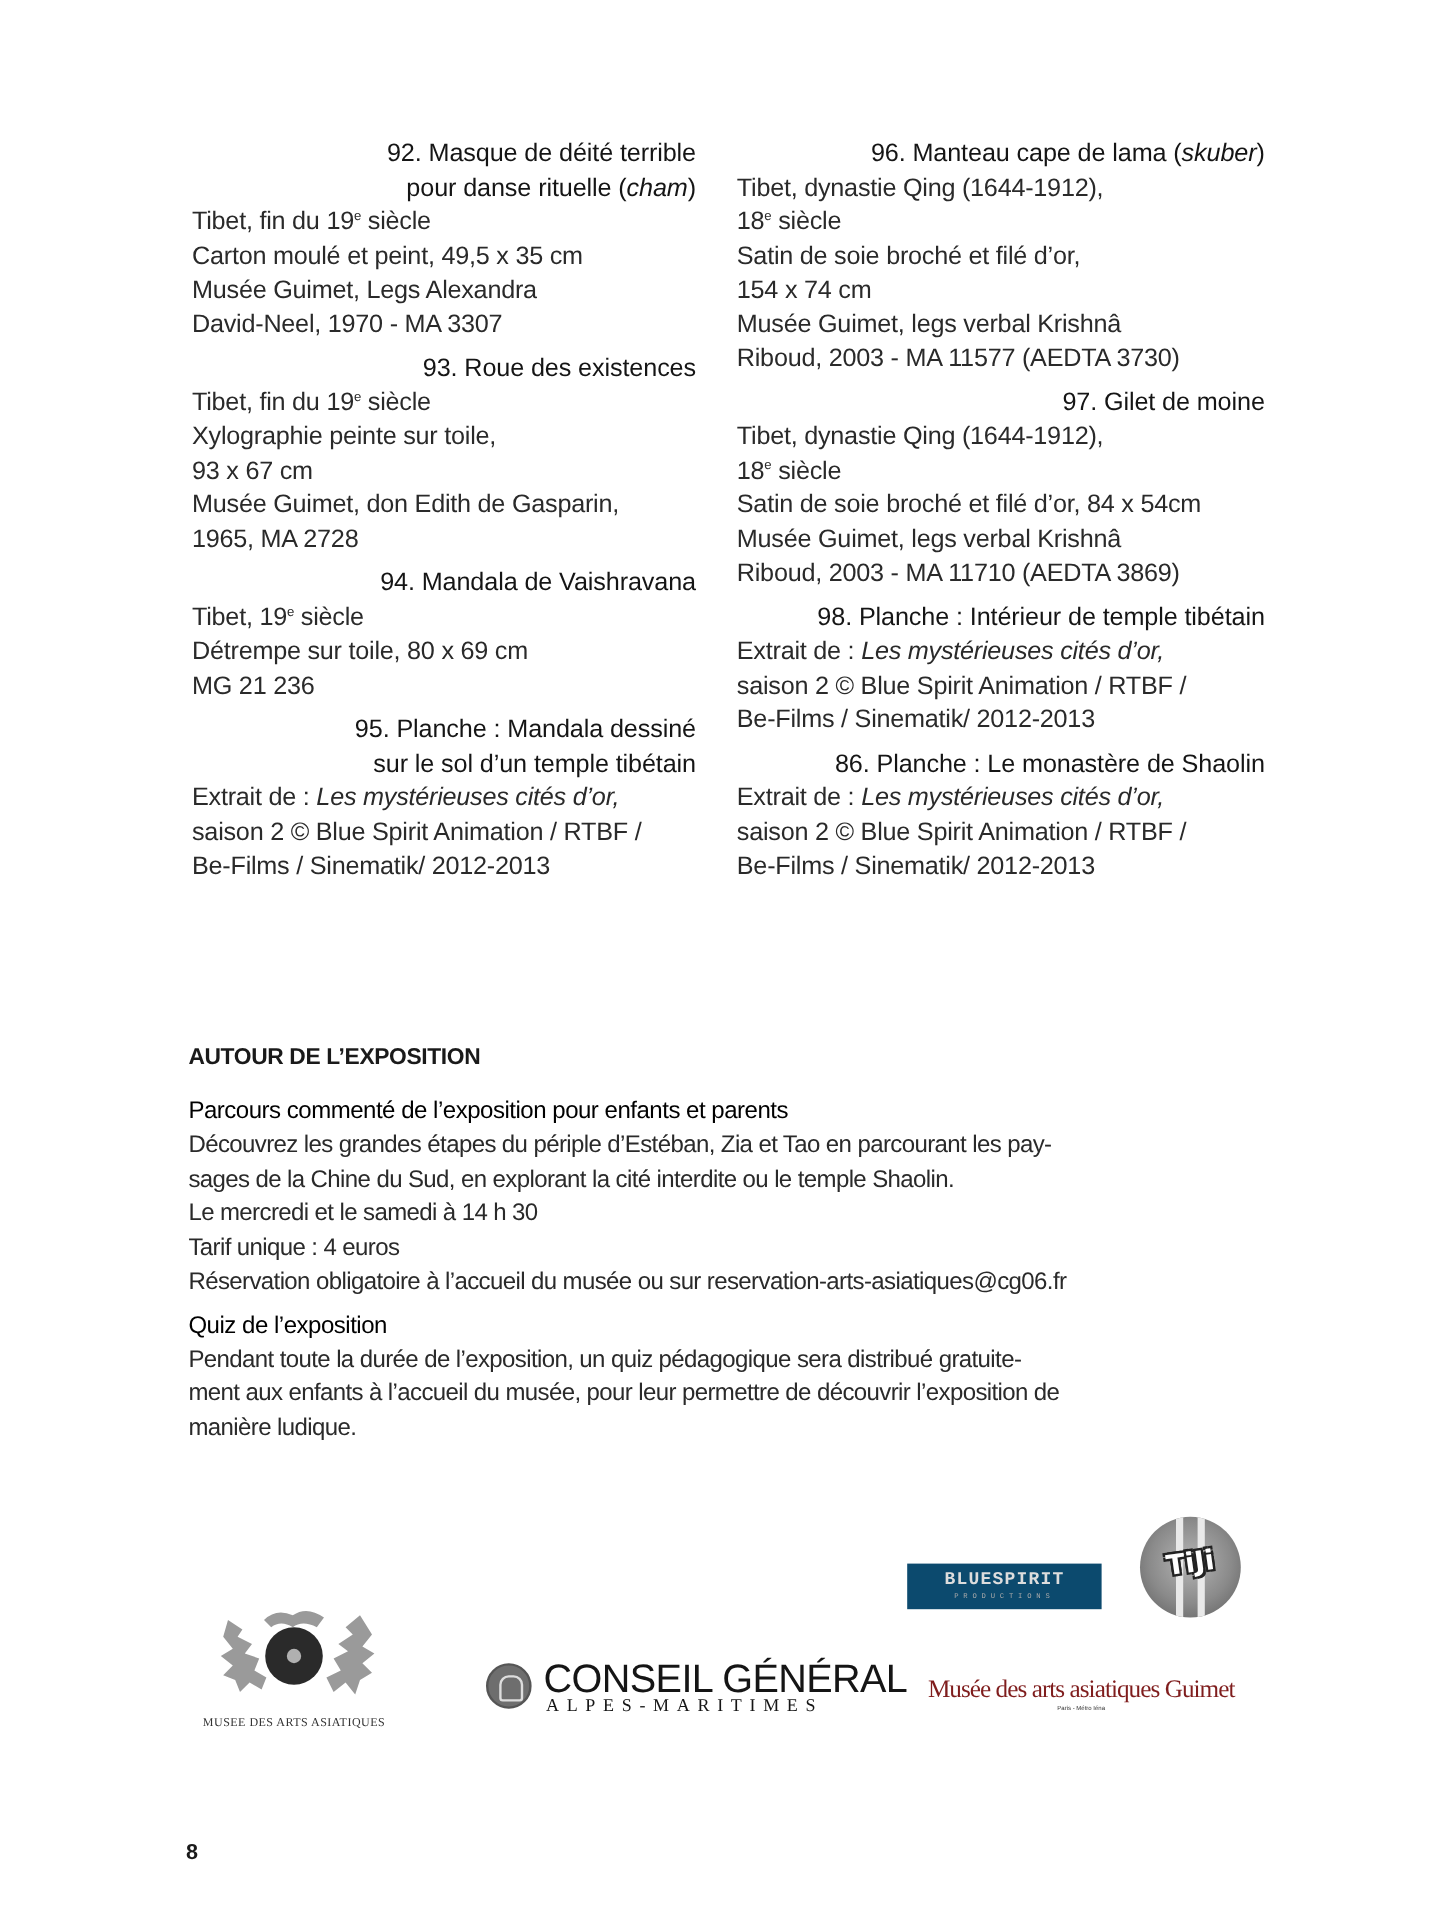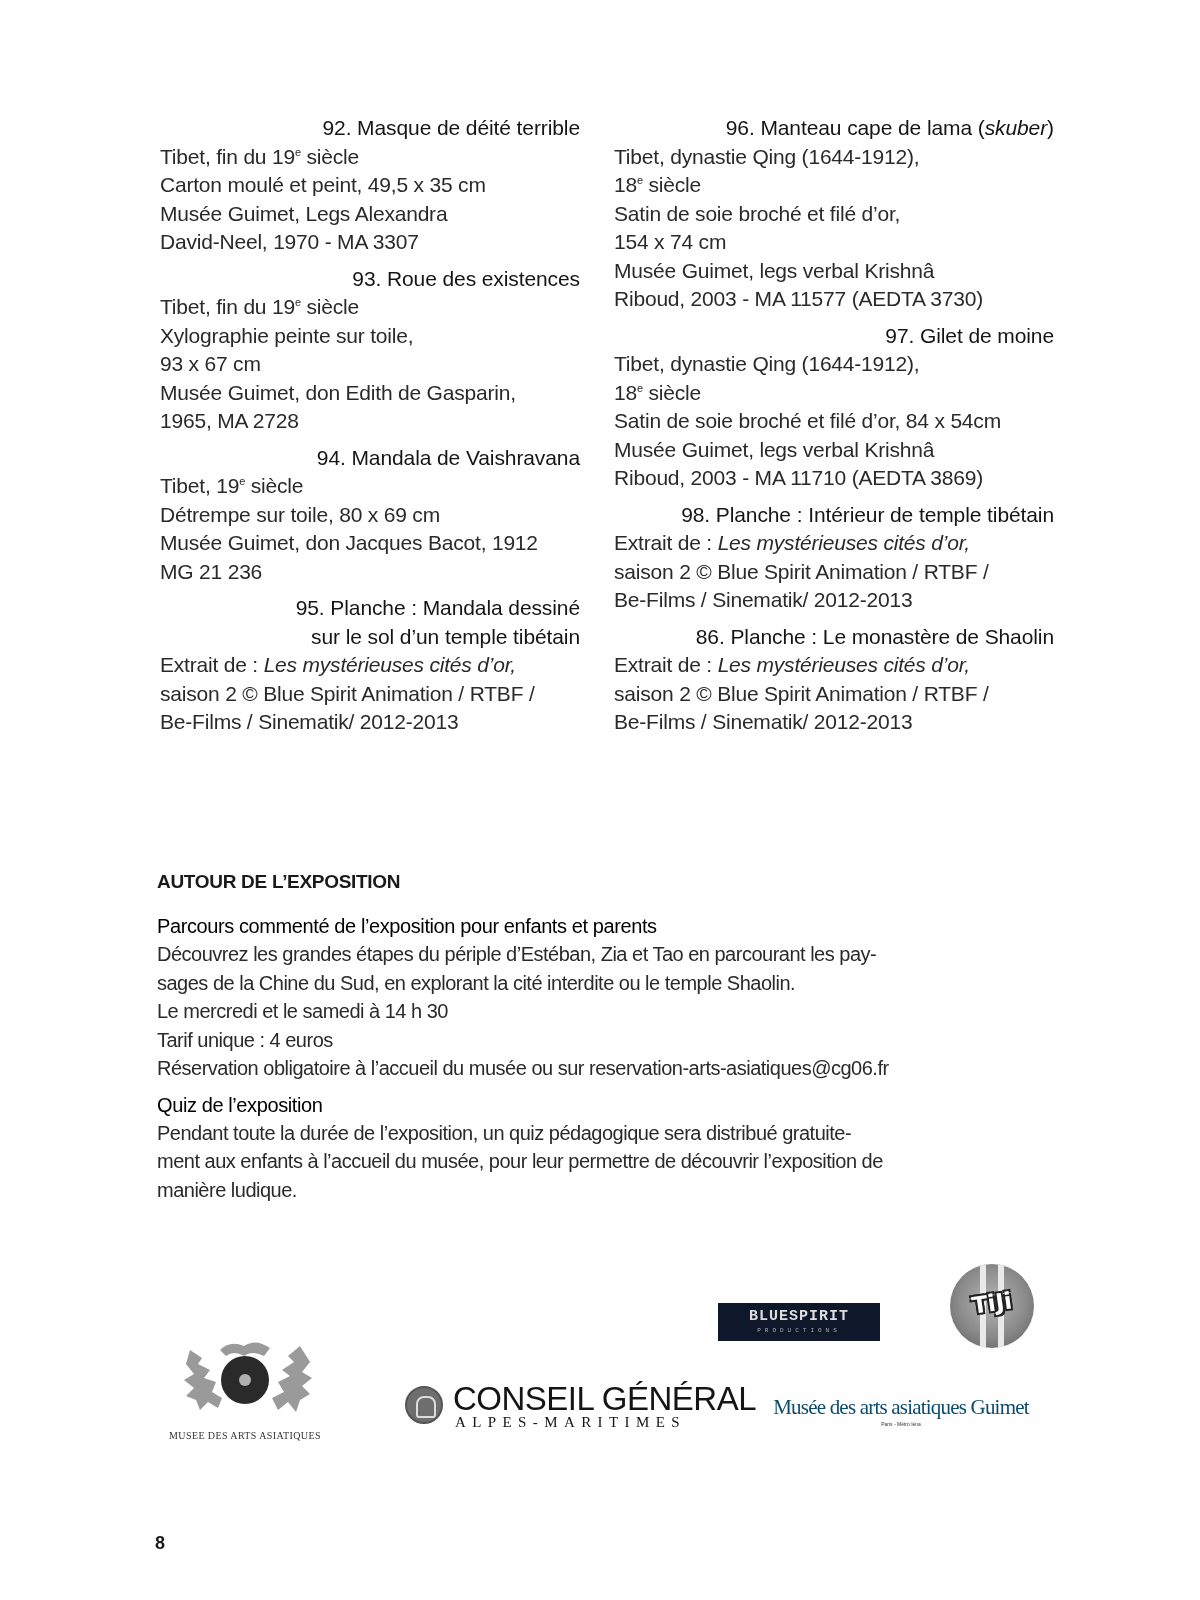--- a/index.html
+++ b/index.html
@@ -24,57 +24,57 @@
     .block { margin-bottom: 8px; }
 
     .logo { position: absolute; }
     .logo-maa { left: 160px; top: 1330px; width: 170px; height: 105px; }
     .maa-label { position: absolute; left: 0; top: 100px; width: 170px; text-align: center; font-family: "Liberation Serif", serif; font-size: 10px; letter-spacing: 0.4px; color: #333; }
     .logo-cg { left: 405px; top: 1382px; width: 310px; height: 52px; }
     .cg-emblem { position: absolute; left: 0; top: 4px; width: 38px; height: 38px; border-radius: 50%; background: #6e6e6e; border: 2px solid #555; box-sizing: border-box; }
     .cg-emblem::after { content: ""; position: absolute; left: 9px; top: 8px; width: 16px; height: 18px; border: 2px solid #ddd; border-radius: 8px 8px 3px 3px; }
     .cg-title { position: absolute; left: 48px; top: -2px; font-family: Liberation Sans, sans-serif; font-size: 33px; letter-spacing: -0.5px; color: #151515; white-space: nowrap; }
     .cg-sub { position: absolute; left: 50px; top: 32px; font-family: "Liberation Serif", serif; font-size: 15px; letter-spacing: 6.4px; color: #151515; white-space: nowrap; }
-    .logo-bluespirit { left: 718px; top: 1303px; width: 162px; height: 38px; background: #0f172a; }
+    .logo-bluespirit { left: 756px; top: 1303px; width: 162px; height: 38px; background: #0c4a6e; }
     .bs-name { position: absolute; left: 0; top: 5px; width: 100%; text-align: center; font-family: "Liberation Mono", monospace; font-size: 15px; font-weight: 700; color: #ddd; letter-spacing: 1px; }
     .bs-sub { position: absolute; left: 0; top: 24px; width: 100%; text-align: center; font-family: "Liberation Mono", monospace; font-size: 6px; color: #aaa; letter-spacing: 4px; }
     .logo-tiji { left: 950px; top: 1264px; width: 84px; height: 84px; border-radius: 50%; background: radial-gradient(circle at 50% 45%, #b5b5b5 0%, #8a8a8a 55%, #5a5a5a 100%); overflow: hidden; }
     .tiji-stripe { position: absolute; top: 0; width: 6px; height: 84px; background: #e9e9e9; }
     .tiji-text { position: absolute; left: 4px; top: 26px; width: 76px; text-align: center; font-family: "DejaVu Sans", sans-serif; font-weight: 700; font-size: 23px; color: #fff; text-shadow: -2px -2px 0 #222, 2px -2px 0 #222, -2px 2px 0 #222, 2px 2px 0 #222; transform: rotate(-8deg); }
     .logo-guimet { left: 756px; top: 1395px; width: 290px; height: 45px; text-align: center; }
-    .guimet-name { font-family: "Liberation Serif", serif; font-size: 21px; letter-spacing: -0.8px; color: #0c4a6e; white-space: nowrap; }
+    .guimet-name { font-family: "Liberation Serif", serif; font-size: 21px; letter-spacing: -0.8px; color: #7f1d1d; white-space: nowrap; }
     .guimet-sub { font-family: "Liberation Sans", sans-serif; font-size: 5px; color: #333; margin-top: 1px; }
     .page-number { position: absolute; left: 155px; top: 1533px; font-size: 18px; font-weight: 700; color: #1a1a1a; }
   </style>
 </head>
 <body>
 
 <div class="col col-left">
   <div class="entry">
     <div class="entry-title">92. Masque de déité terrible</div>
+    <div class="entry-title"><span>pour danse rituelle (</span><i>cham</i><span>)</span></div>
     <div class="entry-line"><span>Tibet, fin du 19</span><sup>e</sup><span> siècle</span></div>
     <div class="entry-line">Carton moulé et peint, 49,5 x 35 cm</div>
     <div class="entry-line">Musée Guimet, Legs Alexandra</div>
     <div class="entry-line">David-Neel, 1970 - MA 3307</div>
   </div>
 
   <div class="entry">
     <div class="entry-title">93. Roue des existences</div>
     <div class="entry-line"><span>Tibet, fin du 19</span><sup>e</sup><span> siècle</span></div>
     <div class="entry-line">Xylographie peinte sur toile,</div>
     <div class="entry-line">93 x 67 cm</div>
     <div class="entry-line">Musée Guimet, don Edith de Gasparin,</div>
     <div class="entry-line">1965, MA 2728</div>
   </div>
 
   <div class="entry">
     <div class="entry-title">94. Mandala de Vaishravana</div>
     <div class="entry-line"><span>Tibet, 19</span><sup>e</sup><span> siècle</span></div>
     <div class="entry-line">Détrempe sur toile, 80 x 69 cm</div>
-    <div class="entry-line">Musée Guimet, don Jacques Bacot, 1912</div>
     <div class="entry-line">MG 21 236</div>
   </div>
 
   <div class="entry">
     <div class="entry-title">95. Planche : Mandala dessiné</div>
     <div class="entry-title">sur le sol d’un temple tibétain</div>
     <div class="entry-line"><span>Extrait de : </span><i>Les mystérieuses cités d’or,</i></div>
     <div class="entry-line">saison 2 © Blue Spirit Animation / RTBF /</div>
     <div class="entry-line">Be-Films / Sinematik/ 2012-2013</div>
   </div>

